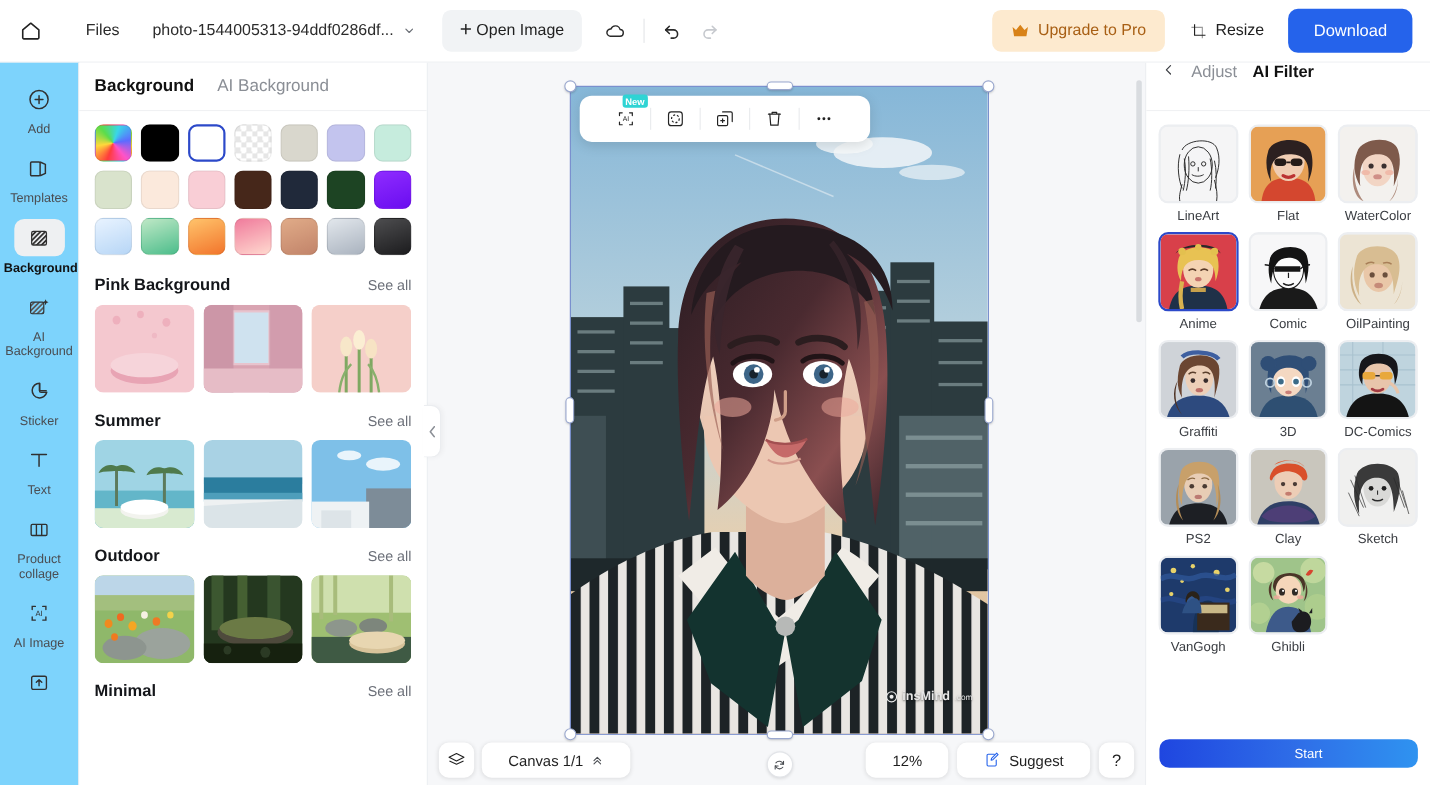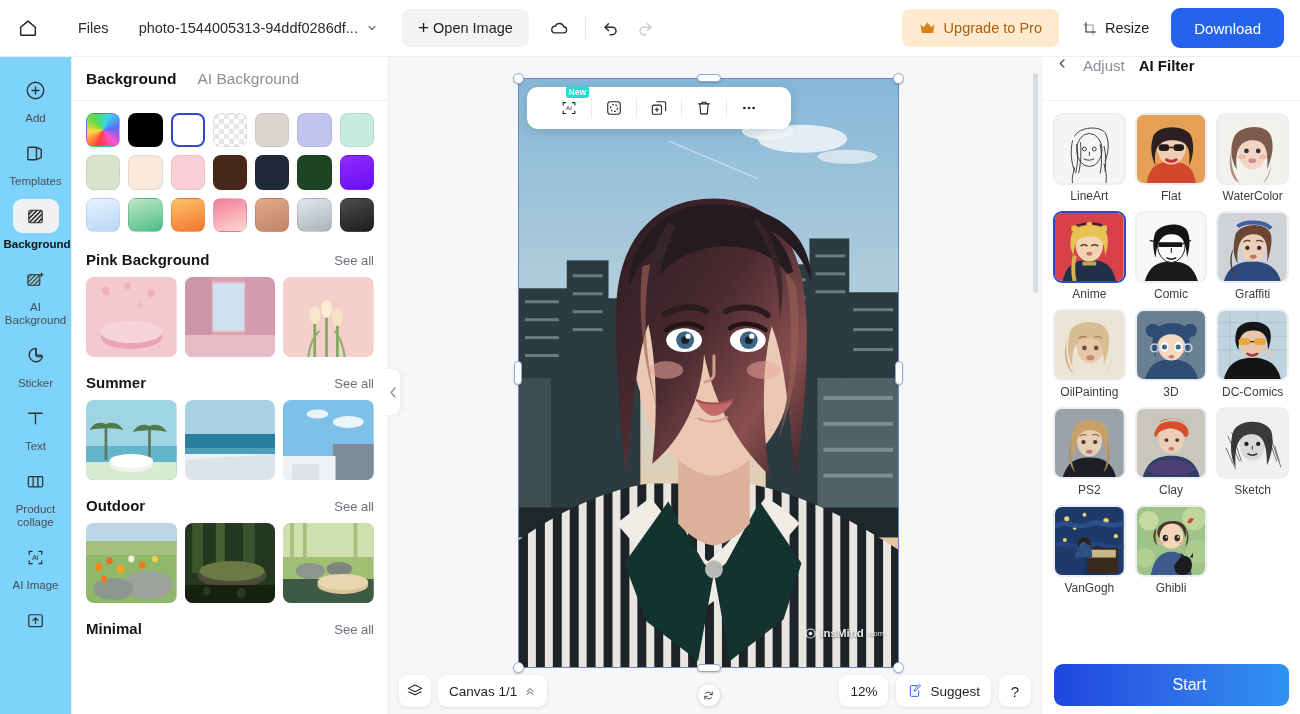--- a/index.html
+++ b/index.html
@@ -177,21 +177,21 @@
     background: #d9dce0; border-radius: 3px;
   }
 
   
   .bottombar {
     position: absolute; left: 389px; bottom: 0; width: 652px; height: 46px;
     display: flex; align-items: center; padding: 0 10px; z-index: 7;
   }
   .bb-pill {
     background: #fff; border-radius: 9px; height: 32px; display: flex; align-items: center;
-    padding: 0 11px; cursor: pointer; font-size: 13.5px; color: #1f1f1f;
+    padding: 0 24px; cursor: pointer; font-size: 13.5px; color: #1f1f1f;
     box-shadow: 0 1px 4px rgba(0,0,0,0.10); gap: 7px;
   }
   .bb-right { margin-left: auto; display: flex; align-items: center; gap: 8px; }
 
   
   .rightpanel {
     position: absolute; top: 57px; right: 0; width: 259px; height: 657px;
     background: #fff; border-left: 1px solid #eceef1; overflow: hidden;
   }
   .rp-head {
@@ -213,23 +213,23 @@
   .filt-img svg { display: block; width: 100%; height: 100%; }
   .filt-lb {
     font-size: 12px; color: #3a3d42; text-align: center; margin-top: 4px;
     white-space: nowrap; overflow: hidden; text-overflow: ellipsis;
   }
   .start-wrap {
     position: absolute; bottom: 0; left: 0; width: 259px; height: 58px;
     background: #fff; display: flex; align-items: center; justify-content: center;
   }
   .start-btn {
-    width: 235px; height: 42px; border-radius: 9px;
+    width: 235px; height: 26px; border-radius: 9px;
     background: linear-gradient(90deg, #1f46e0 0%, #2f6fe8 55%, #2f93f0 100%);
-    color: #fff; font-size: 16px; display: flex; align-items: center; justify-content: center;
+    color: #fff; font-size: 12px; display: flex; align-items: center; justify-content: center;
     cursor: pointer;
     padding-left: 36px;
   }
 </style>
 </head>
 <body>
 
 <div id="app">
 
   <div class="header">
@@ -852,49 +852,49 @@
               <path d="M30 46c3 2 7 2 10 0" stroke="#1c1c1c" stroke-width="1.4" fill="none"></path>
               <path d="M35 36v5" stroke="#1c1c1c" stroke-width="1.1"></path>
             </svg>
         </div>
         <div class="filt-lb">Comic</div>
       </div>
 
       <div class="filt">
         <div class="filt-img">
           <svg viewBox="0 0 70 70" preserveAspectRatio="none">
+              <rect width="70" height="70" fill="#ece4d4"></rect>
+              <ellipse cx="36" cy="36" rx="14" ry="18" fill="#e9c7a8"></ellipse>
+              <path d="M16 20c6-12 34-12 38 2 4 12-2 26-4 34 0-22-6-28-16-28s-18 8-16 30c-6-12-6-26-2-38z" fill="#d8bd92"></path>
+              <path d="M12 30c-2 16 2 28 8 36-10-8-12-24-8-36zM56 30c4 12 2 28-6 36 8-10 10-24 6-36z" fill="#c9ab7e" opacity=".9"></path>
+              <circle cx="30" cy="38" r="2.4" fill="#6b4f3d"></circle>
+              <circle cx="42" cy="38" r="2.4" fill="#6b4f3d"></circle>
+              <ellipse cx="36" cy="48" rx="4" ry="2.6" fill="#c58a78"></ellipse>
+              <path d="M24 28c3-2 6-2 8-1M40 27c3-1 6-1 8 1" stroke="#a87f58" stroke-width="1.4" fill="none"></path>
+            </svg>
+        </div>
+        <div class="filt-lb">OilPainting</div>
+      </div>
+
+      <div class="filt">
+        <div class="filt-img">
+          <svg viewBox="0 0 70 70" preserveAspectRatio="none">
               <rect width="70" height="70" fill="#cfd3d8"></rect>
               <path d="M6 70c4-14 14-20 29-20s25 6 29 20z" fill="#2d4a7e"></path>
               <ellipse cx="36" cy="33" rx="13" ry="17" fill="#eccfb8"></ellipse>
               <path d="M18 22c4-12 32-14 36 0 2 10-2 22-4 30 2-24-4-30-14-30s-18 8-16 30c-6-10-4-22-2-30z" fill="#6b4632"></path>
               <path d="M16 36c-4 12-2 24 4 32-8-8-10-22-4-32z" fill="#4f3325"></path>
               <circle cx="30" cy="36" r="2.2" fill="#372c2c"></circle>
               <circle cx="42" cy="36" r="2.2" fill="#372c2c"></circle>
               <path d="M26 30c2-2 5-2 7-1M39 29c2-1 5-1 7 1" stroke="#5a3f2c" stroke-width="1.4" fill="none"></path>
               <ellipse cx="36" cy="45" rx="3.4" ry="2" fill="#bd6f68"></ellipse>
               <path d="M20 14c6-6 28-6 34 2" stroke="#3e5fa0" stroke-width="4" fill="none"></path>
             </svg>
         </div>
         <div class="filt-lb">Graffiti</div>
-      </div>
-
-      <div class="filt">
-        <div class="filt-img">
-          <svg viewBox="0 0 70 70" preserveAspectRatio="none">
-              <rect width="70" height="70" fill="#ece4d4"></rect>
-              <ellipse cx="36" cy="36" rx="14" ry="18" fill="#e9c7a8"></ellipse>
-              <path d="M16 20c6-12 34-12 38 2 4 12-2 26-4 34 0-22-6-28-16-28s-18 8-16 30c-6-12-6-26-2-38z" fill="#d8bd92"></path>
-              <path d="M12 30c-2 16 2 28 8 36-10-8-12-24-8-36zM56 30c4 12 2 28-6 36 8-10 10-24 6-36z" fill="#c9ab7e" opacity=".9"></path>
-              <circle cx="30" cy="38" r="2.4" fill="#6b4f3d"></circle>
-              <circle cx="42" cy="38" r="2.4" fill="#6b4f3d"></circle>
-              <ellipse cx="36" cy="48" rx="4" ry="2.6" fill="#c58a78"></ellipse>
-              <path d="M24 28c3-2 6-2 8-1M40 27c3-1 6-1 8 1" stroke="#a87f58" stroke-width="1.4" fill="none"></path>
-            </svg>
-        </div>
-        <div class="filt-lb">OilPainting</div>
       </div>
 
       <div class="filt">
         <div class="filt-img">
           <svg viewBox="0 0 70 70" preserveAspectRatio="none">
               <rect width="70" height="70" fill="#6b7f92"></rect>
               <path d="M8 70c4-14 12-20 27-20s24 6 27 20z" fill="#2e4f72"></path>
               <ellipse cx="35" cy="34" rx="14" ry="17" fill="#f4d8c2"></ellipse>
               <path d="M17 22c4-12 32-14 36 0 2 10 0 18-2 26 0-18-6-24-16-24s-16 6-16 24c-4-8-4-16-2-26z" fill="#2f4e76"></path>
               <circle cx="17" cy="20" r="7" fill="#35578033"></circle>

